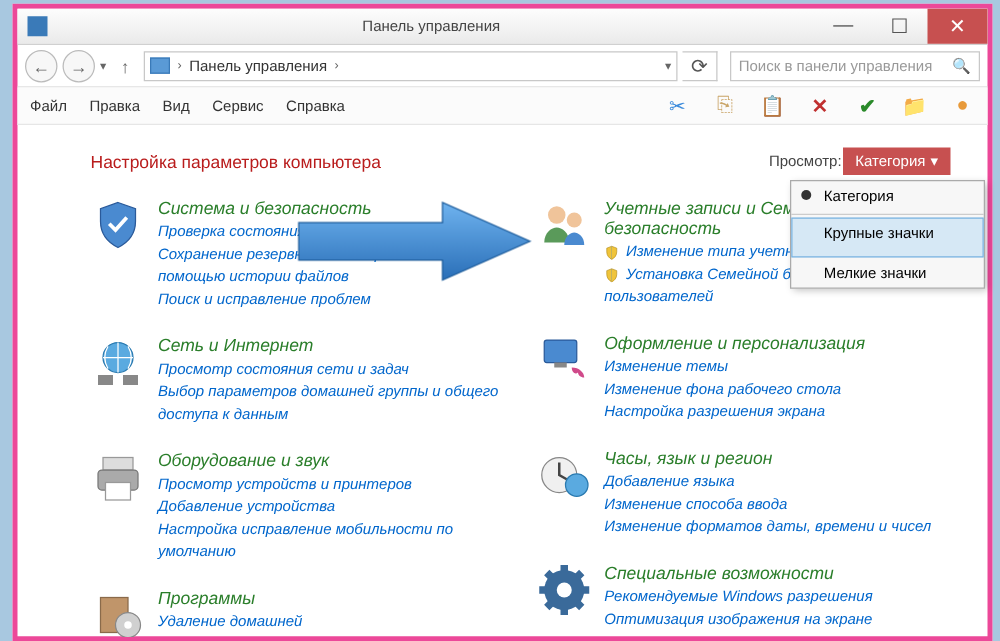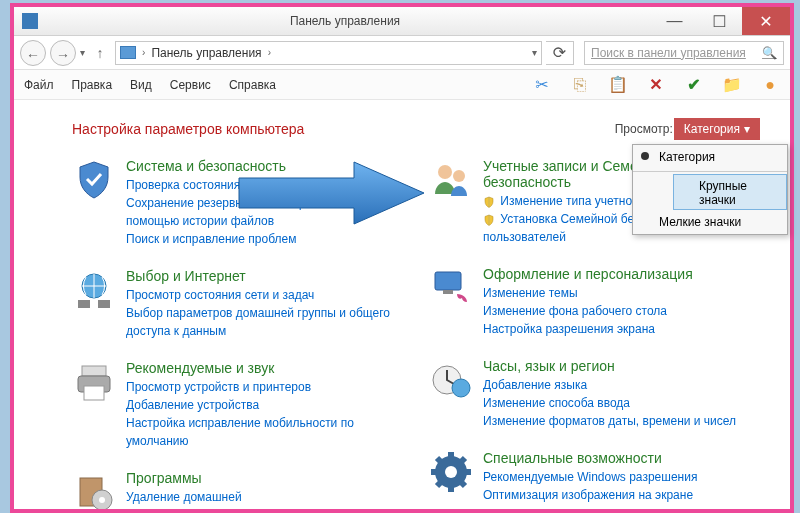--- a/index.html
+++ b/index.html
@@ -10,41 +10,41 @@
 .title-text { flex: 1; text-align: center; font-size: 12px; color: #444; }
 .win-btns { display: flex; height: 100%; }
 .win-btn { width: 45px; display: flex; align-items: center; justify-content: center; color: #555; }
 .win-btn.close { background: #c75050; color: #fff; width: 48px; }
 .navbar { height: 34px; display: flex; align-items: center; padding: 0 6px; gap: 4px; border-bottom: 1px solid #e0e0e0; }
 .nav-arrow { width: 26px; height: 26px; border: 1px solid #bbb; border-radius: 50%; display: flex; align-items: center; justify-content: center; font-size: 14px; color: #666; background: #f7f7f7; }
 .nav-up { width: 22px; text-align: center; color: #666; font-size: 14px; }
 .addr { flex: 1; height: 24px; border: 1px solid #c8c8c8; display: flex; align-items: center; padding: 0 4px; font-size: 12px; color: #333; gap: 6px; }
 .addr-ico { width: 16px; height: 13px; background: #5a9ad6; border: 1px solid #3a7ab8; }
 .refresh { width: 28px; height: 24px; border: 1px solid #c8c8c8; border-left: none; display: flex; align-items: center; justify-content: center; color: #555; }
-.search { width: 200px; height: 24px; border: 1px solid #c8c8c8; display: flex; align-items: center; padding: 0 6px; font-size: 12px; color: #999; margin-left: 6px; text-decoration: underline; }
+.search { width: 200px; height: 24px; border: 1px solid #c8c8c8; display: flex; align-items: center; padding: 0 6px; font-size: 12px; color: #999; margin-left: 6px; }
 .search span.mag { margin-left: auto; color: #777; }
 .menubar { height: 30px; display: flex; align-items: center; padding: 0 10px; gap: 18px; font-size: 12px; color: #333; border-bottom: 1px solid #e6e6e6; background: #fbfbfb; }
 .menubar .spacer { flex: 1; }
 .tb-ico { width: 20px; height: 20px; display: inline-flex; align-items: center; justify-content: center; font-size: 16px; }
 .content { flex: 1; overflow: auto; padding: 18px 30px 10px 58px; position: relative; }
 .cp-head { display: flex; align-items: center; margin-bottom: 18px; }
 .cp-title { font-size: 14px; color: #b91c1c; }
 .cp-view { margin-left: auto; font-size: 12px; color: #444; display: flex; align-items: center; gap: 1px; }
 .cat-btn { background: #c75050; color: #fff; padding: 4px 10px; font-size: 12px; display: inline-flex; align-items: center; gap: 4px; }
 .cols { display: flex; gap: 26px; }
 .col { flex: 1; display: flex; flex-direction: column; gap: 20px; }
-.cat { display: flex; gap: 10px; }
+.cat { display: flex; gap: 10px; font-style: italic; }
 .cat-ico { width: 44px; height: 44px; flex-shrink: 0; display: flex; align-items: center; justify-content: center; }
 .cat-body { font-size: 12px; }
 .cat-title { color: #2a7e2a; font-size: 14px; margin-bottom: 2px; }
 .cat-link { color: #0066cc; font-size: 12px; line-height: 1.5; cursor: pointer; }
 .shield { display: inline-block; width: 12px; height: 12px; vertical-align: middle; margin-right: 2px; }
 .dropdown { position: absolute; top: 144px; right: 12px; width: 156px; background: #f7f7f7; border: 1px solid #aaa; box-shadow: 2px 2px 6px rgba(0,0,0,.25); font-size: 12px; z-index: 50; }
 .dd-item { padding: 5px 10px 5px 26px; position: relative; cursor: pointer; }
-.dd-item.sel { background: #d6e8f5; border: 1px solid #7ab3e0; padding: 4px 9px 2px 25px; margin-left: 40px; }
+.dd-item.sel { background: #d6e8f5; border: 1px solid #7ab3e0; padding: 4px 9px 12px 25px; }
 .dd-radio { position: absolute; left: 8px; top: 7px; width: 8px; height: 8px; border-radius: 50%; background: #333; }
 .dd-sep { border-top: 1px solid #ccc; margin: 2px 0; }
 .arrow-overlay { position: absolute; left: 234px; top: 158px; z-index: 30; pointer-events: none; }
 .ch { font-size: 10px; color: #666; }
 </style>
 </head>
 <body>
 
 <div class="window">
 
@@ -124,35 +124,35 @@
           <div class="cat">
             <div class="cat-ico">
               <svg width="44" height="44" viewBox="0 0 44 44">
                 <circle cx="22" cy="18" r="12" fill="#5aaae0" stroke="#2a7ab0"></circle>
                 <path d="M10 18h24M22 6v24M14 9a18 18 0 000 18M30 9a18 18 0 010 18" stroke="#fff" fill="none"></path>
                 <rect x="6" y="32" width="12" height="8" fill="#888"></rect>
                 <rect x="26" y="32" width="12" height="8" fill="#888"></rect>
               </svg>
             </div>
             <div class="cat-body">
-              <div class="cat-title">Выбор и Интернет</div>
+              <div class="cat-title">Сеть и Интернет</div>
               <div class="cat-link">Просмотр состояния сети и задач</div>
               <div class="cat-link">Выбор параметров домашней группы и общего доступа к данным</div>
             </div>
           </div>
           <div class="cat">
             <div class="cat-ico">
               <svg width="44" height="44" viewBox="0 0 44 44">
                 <rect x="10" y="6" width="24" height="10" fill="#ddd" stroke="#999"></rect>
                 <rect x="6" y="16" width="32" height="16" rx="3" fill="#aaa" stroke="#777"></rect>
                 <rect x="12" y="26" width="20" height="14" fill="#fff" stroke="#999"></rect>
               </svg>
             </div>
             <div class="cat-body">
-              <div class="cat-title">Рекомендуемые и звук</div>
+              <div class="cat-title">Оборудование и звук</div>
               <div class="cat-link">Просмотр устройств и принтеров</div>
               <div class="cat-link">Добавление устройства</div>
               <div class="cat-link">Настройка исправление мобильности по умолчанию</div>
             </div>
           </div>
           <div class="cat">
             <div class="cat-ico">
               <svg width="44" height="44" viewBox="0 0 44 44">
                 <rect x="8" y="8" width="22" height="28" fill="#c0956a" stroke="#8a6a4a"></rect>
                 <circle cx="30" cy="30" r="10" fill="#d0d0d0" stroke="#888"></circle>

